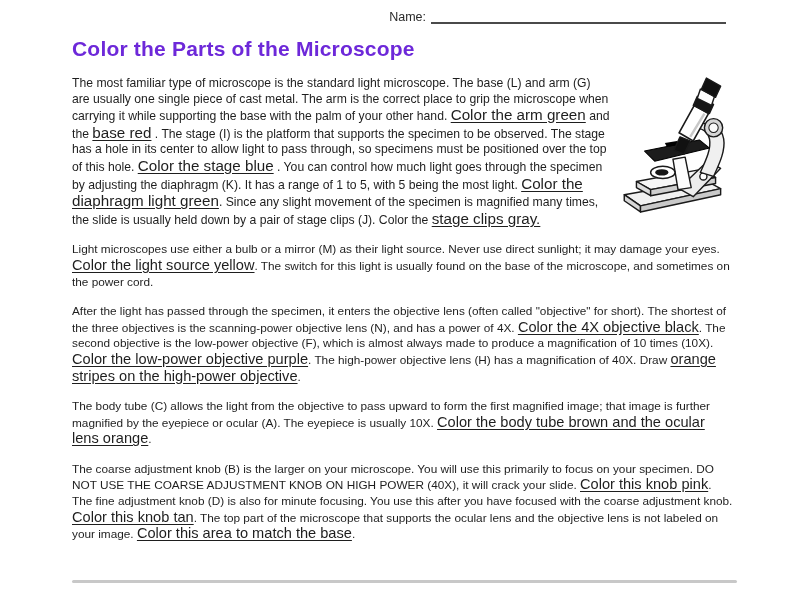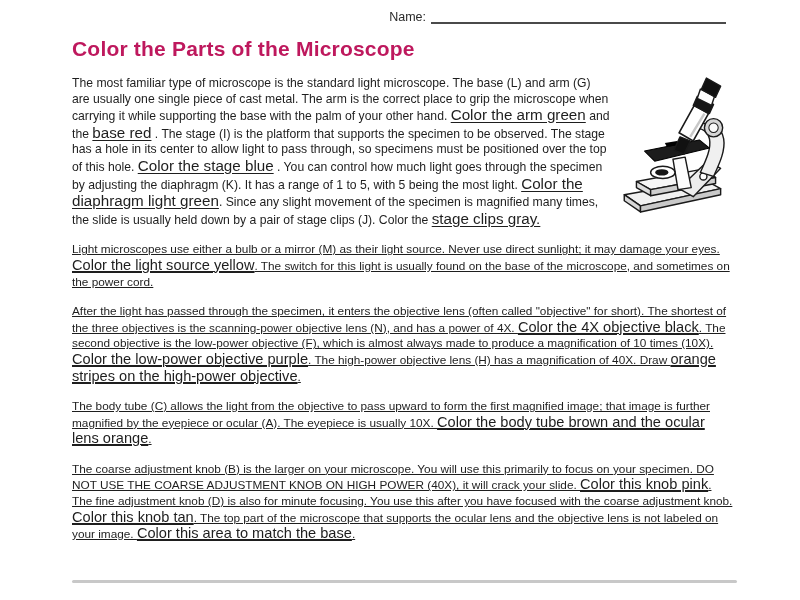--- a/index.html
+++ b/index.html
@@ -38,30 +38,30 @@
     height: 13px;
     border-bottom: 2px solid #4a4a4a;
   }
   
   .title {
     margin-top: 12px;
     margin-bottom: 15px;
     font-size: 21px;
     font-weight: bold;
     letter-spacing: 0.2px;
-    color: #be185d;
+    color: #6d28d9;
   }
   
   p.para {
     margin: 0 12px 14px 0;
     line-height: 15.6px;
     text-align: left;
   }
   p.p-large { font-size: 12.2px; }
-  p.p-small { font-size: 11.8px; text-decoration: underline; }
+  p.p-small { font-size: 11.8px; }
   p.para .em {
     text-decoration: underline;
     text-underline-offset: 2px;
   }
   p.p-large .em { font-size: 15.2px; }
   p.p-small .em { font-size: 14.6px; }
   
   .figure {
     float: right;
     width: 112px;

